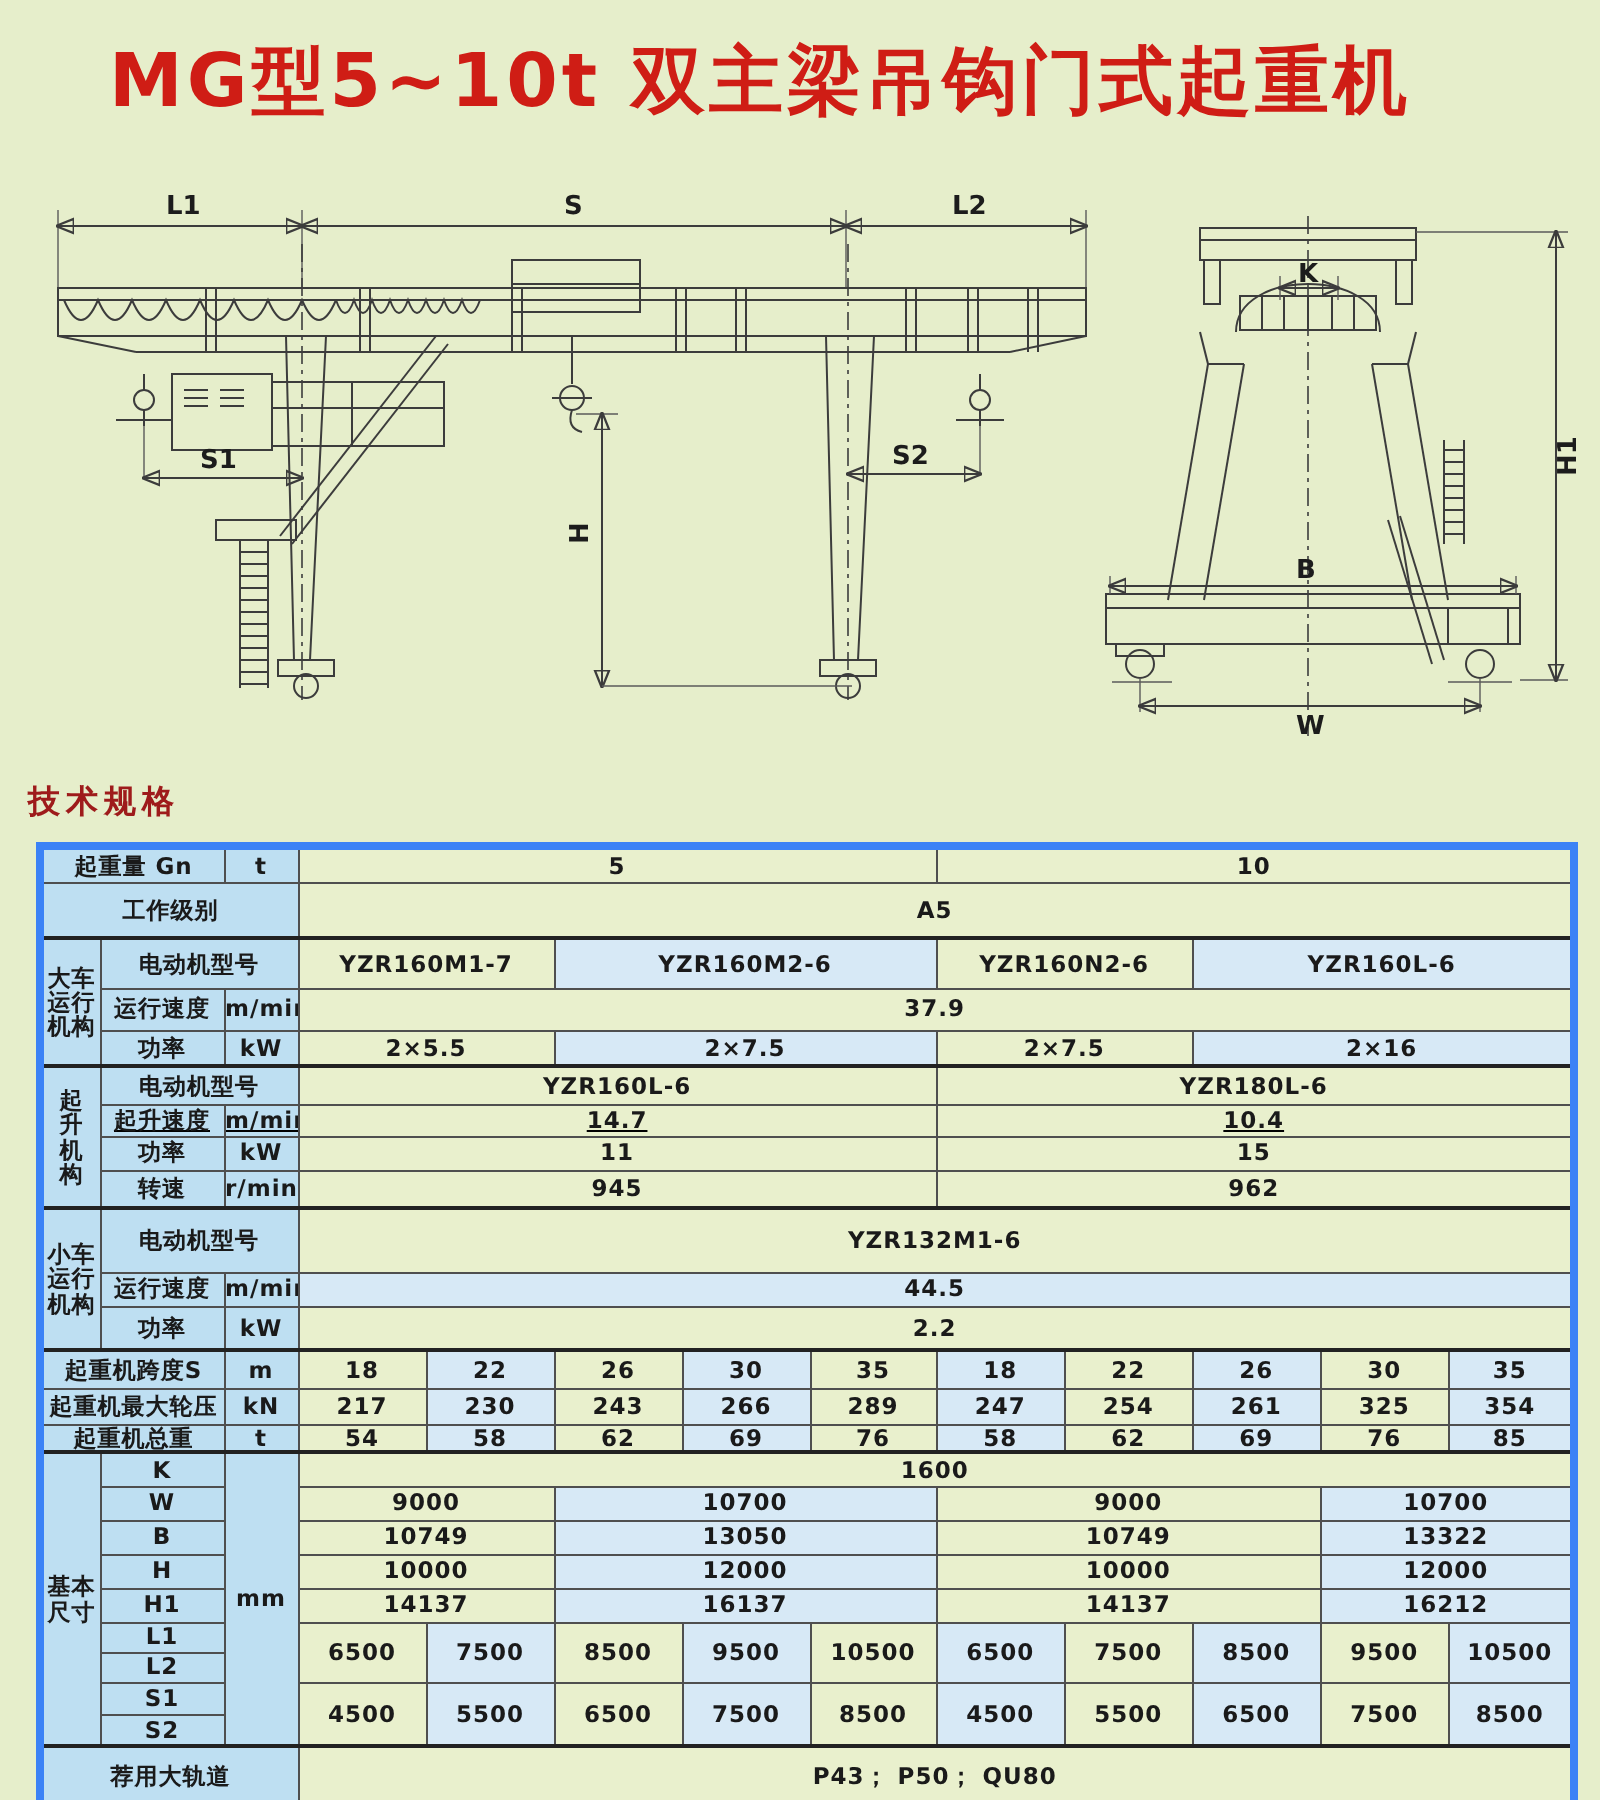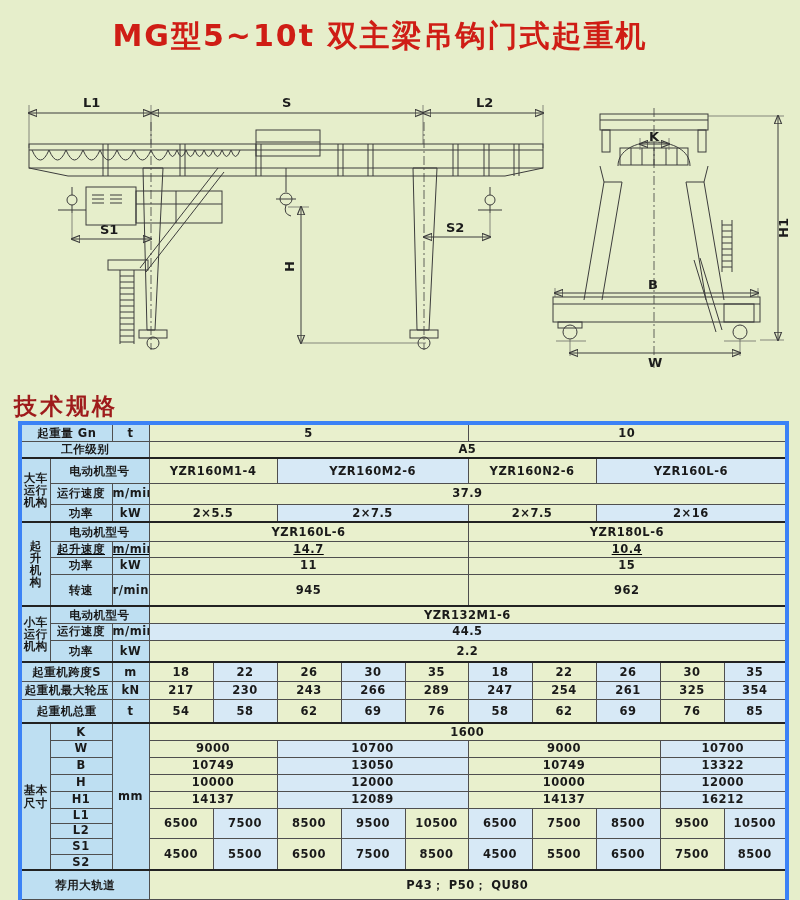--- a/index.html
+++ b/index.html
@@ -3,22 +3,22 @@
 <meta charset="utf-8">
 <style>
   :root{
     --page_bg:#e6eecb; --title_red:#cf1d15; --heading_red:#9e1b1b;
     --cell_green:#e9f0cd; --cell_blue:#d7e9f6; --label_blue:#bedff2; --line:#3c3c3c;
   }
   html,body{margin:0;padding:0}
   body{width:800px;height:900px;position:relative;overflow:hidden;
        background:var(--page_bg);font-family:"DejaVu Sans",sans-serif}
   .title{position:absolute;top:16px;left:0;width:760px;text-align:center;
-         font-size:30px;font-weight:bold;color:var(--title_red);letter-spacing:2px}
-  .sechead{position:absolute;left:14px;top:391px;font-size:23px;font-weight:bold;
+         font-size:37px;font-weight:bold;color:var(--title_red);letter-spacing:2px}
+  .sechead{position:absolute;left:14px;top:391px;font-size:16px;font-weight:bold;
            color:var(--heading_red);letter-spacing:3px}
   svg{position:absolute}
   svg line,svg path,svg rect,svg circle,svg polygon,svg polyline{stroke:var(--line);fill:none;stroke-width:1}
   svg .cl{stroke-dasharray:9 3 2 3;stroke-width:.8}
   svg .thin{stroke-width:.7;stroke:#5a5a5a}
   svg text{fill:#1c1c1c;font-family:"DejaVu Sans",sans-serif;font-size:13px;font-weight:bold;stroke:none}
   table.spec{border-collapse:collapse;table-layout:fixed;position:absolute;left:18px;top:421px;
              width:767px;border:4px solid #3b82f6}
   table.spec td{border:1px solid #4f4f4f;text-align:center;vertical-align:middle;padding:0;
         font-weight:bold;color:#1a1a1a;font-size:11.5px;letter-spacing:.5px;line-height:1.05;
@@ -245,30 +245,30 @@
       <col style="width:64px">
       <col style="width:63px">
   </colgroup>
   <tbody>
       <tr style="height: 18px;">
         <td colspan="2" class="lb">起重量 Gn</td>
         <td class="lb">t</td>
         <td colspan="5" class="g">5</td>
         <td colspan="5" class="g">10</td>
       </tr>
-      <tr style="height: 17px;">
+      <tr style="height: 28px;">
         <td colspan="3" class="lb">工作级别</td>
         <td colspan="10" class="g">A5</td>
       </tr>
       <tr class="sep" style="height: 25px;">
         <td rowspan="3" class="lb vlab">大车
 运行
 机构</td>
         <td colspan="2" class="lb">电动机型号</td>
-        <td colspan="2" class="g">YZR160M1-4</td>
+        <td colspan="2" class="g">YZR160M1-7</td>
         <td colspan="3" class="b">YZR160M2-6</td>
         <td colspan="2" class="g">YZR160N2-6</td>
         <td colspan="3" class="b">YZR160L-6</td>
       </tr>
       <tr style="height: 21px;">
         <td class="lb">运行速度</td>
         <td class="lb">m/min</td>
         <td colspan="10" class="g">37.9</td>
       </tr>
       <tr style="height: 18px;">
@@ -293,27 +293,27 @@
         <td class="lb">m/min</td>
         <td colspan="5" class="g">14.7</td>
         <td colspan="5" class="g">10.4</td>
       </tr>
       <tr style="height: 17px;">
         <td class="lb">功率</td>
         <td class="lb">kW</td>
         <td colspan="5" class="g">11</td>
         <td colspan="5" class="g">15</td>
       </tr>
-      <tr style="height: 32px;">
+      <tr style="height: 19px;">
         <td class="lb">转速</td>
         <td class="lb">r/min</td>
         <td colspan="5" class="g">945</td>
         <td colspan="5" class="g">962</td>
       </tr>
-      <tr class="sep" style="height: 17px;">
+      <tr class="sep" style="height: 32px;">
         <td rowspan="3" class="lb vlab">小车
 运行
 机构</td>
         <td colspan="2" class="lb">电动机型号</td>
         <td colspan="10" class="g">YZR132M1-6</td>
       </tr>
       <tr style="height: 17px;">
         <td class="lb">运行速度</td>
         <td class="lb">m/min</td>
         <td colspan="10" class="b">44.5</td>
@@ -344,21 +344,21 @@
         <td class="b">230</td>
         <td class="g">243</td>
         <td class="b">266</td>
         <td class="g">289</td>
         <td class="b">247</td>
         <td class="g">254</td>
         <td class="b">261</td>
         <td class="g">325</td>
         <td class="b">354</td>
       </tr>
-      <tr style="height: 24px;">
+      <tr style="height: 14px;">
         <td colspan="2" class="lb">起重机总重</td>
         <td class="lb">t</td>
         <td class="g">54</td>
         <td class="b">58</td>
         <td class="g">62</td>
         <td class="b">69</td>
         <td class="g">76</td>
         <td class="b">58</td>
         <td class="g">62</td>
         <td class="b">69</td>
@@ -389,21 +389,21 @@
       <tr style="height: 17px;">
         <td class="lb">H</td>
         <td colspan="2" class="g">10000</td>
         <td colspan="3" class="b">12000</td>
         <td colspan="3" class="g">10000</td>
         <td colspan="2" class="b">12000</td>
       </tr>
       <tr style="height: 17px;">
         <td class="lb">H1</td>
         <td colspan="2" class="g">14137</td>
-        <td colspan="3" class="b">12089</td>
+        <td colspan="3" class="b">16137</td>
         <td colspan="3" class="g">14137</td>
         <td colspan="2" class="b">16212</td>
       </tr>
       <tr style="height: 15px;">
         <td class="lb">L1</td>
         <td rowspan="2" class="g">6500</td>
         <td rowspan="2" class="b">7500</td>
         <td rowspan="2" class="g">8500</td>
         <td rowspan="2" class="b">9500</td>
         <td rowspan="2" class="g">10500</td>

